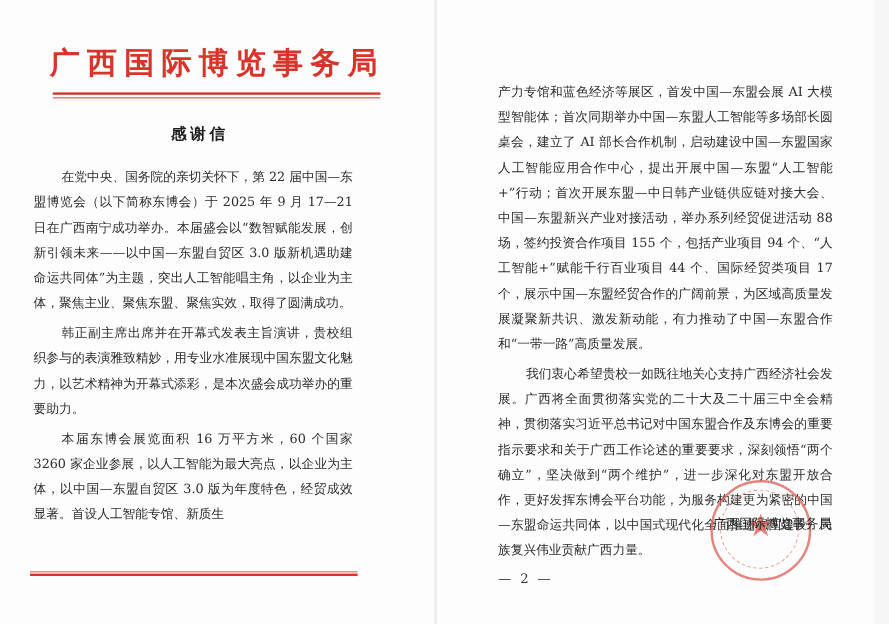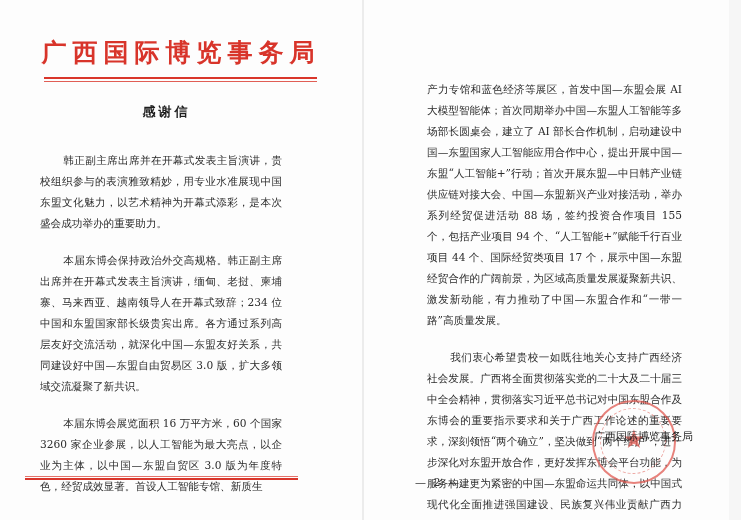--- a/index.html
+++ b/index.html
@@ -37,21 +37,21 @@
 
   .letter-title {
     position: absolute; top: 103px; left: 0; width: 333px;
     text-align: center; font-size: 13px; font-weight: bold; letter-spacing: 3px;
     color: #1e1e1e;
   }
   .body-text {
     position: absolute; font-size: 10.6px; line-height: 21px;
     color: #2b2b2b; text-align: justify;
   }
-  .body-text p { margin: 16px; }
+  .body-text p { margin: 4px; }
   .body-text p.indent { text-indent: 2.2em; }
   .left-text { left: 24px; top: 134px; width: 274px; }
   .right-text { left: 411px; top: 63px; width: 287px; }
 
   .signature {
     position: absolute; left: 583px; top: 427px; width: 110px;
     font-size: 11px; line-height: 20px; text-align: right; color: #222;
     z-index: 2;
   }
   .seal {
@@ -79,22 +79,22 @@
 <div class="gutter"></div>
 <div class="page page-right"></div>
 <div class="edge"></div>
 
 <div class="org-title">广西国际博览事务局</div>
 <div class="redline thick"></div>
 <div class="redline thin"></div>
 <div class="letter-title">感谢信</div>
 
 <div class="body-text left-text">
+  <p class="indent">在党中央、国务院的亲切关怀下，第 22 届中国—东盟博览会（以下简称东博会）于 2025 年 9 月 17—21 日在广西南宁成功举办。本届盛会以“数智赋能发展，创新引领未来——以中国—东盟自贸区 3.0 版新机遇助建命运共同体”为主题，突出人工智能唱主角，以企业为主体，聚焦主业、聚焦东盟、聚焦实效，取得了圆满成功。</p>
   <p class="indent">韩正副主席出席并在开幕式发表主旨演讲，贵校组织参与的表演雅致精妙，用专业水准展现中国东盟文化魅力，以艺术精神为开幕式添彩，是本次盛会成功举办的重要助力。</p>
-  <p class="indent">本届东博会保持政治外交高规格。韩正副主席出席并在开幕式发表主旨演讲，缅甸、老挝、柬埔寨、马来西亚、越南领导人在开幕式致辞；234 位中国和东盟国家部长级贵宾出席。各方通过系列高层友好交流活动，就深化中国—东盟友好关系，共同建设好中国—东盟自由贸易区 3.0 版，扩大多领域交流凝聚了新共识。</p>
   <p class="indent">本届东博会展览面积 16 万平方米，60 个国家 3260 家企业参展，以人工智能为最大亮点，以企业为主体，以中国—东盟自贸区 3.0 版为年度特色，经贸成效显著。首设人工智能专馆、新质生</p>
 </div>
 <div class="redline foot1"></div>
 <div class="redline foot2"></div>
 
 <div class="body-text right-text">
   <p>产力专馆和蓝色经济等展区，首发中国—东盟会展 AI 大模型智能体；首次同期举办中国—东盟人工智能等多场部长圆桌会，建立了 AI 部长合作机制，启动建设中国—东盟国家人工智能应用合作中心，提出开展中国—东盟“人工智能+”行动；首次开展东盟—中日韩产业链供应链对接大会、中国—东盟新兴产业对接活动，举办系列经贸促进活动 88 场，签约投资合作项目 155 个，包括产业项目 94 个、“人工智能+”赋能千行百业项目 44 个、国际经贸类项目 17 个，展示中国—东盟经贸合作的广阔前景，为区域高质量发展凝聚新共识、激发新动能，有力推动了中国—东盟合作和“一带一路”高质量发展。</p>
   <p class="indent">我们衷心希望贵校一如既往地关心支持广西经济社会发展。广西将全面贯彻落实党的二十大及二十届三中全会精神，贯彻落实习近平总书记对中国东盟合作及东博会的重要指示要求和关于广西工作论述的重要要求，深刻领悟“两个确立”，坚决做到“两个维护”，进一步深化对东盟开放合作，更好发挥东博会平台功能，为服务构建更为紧密的中国—东盟命运共同体，以中国式现代化全面推进强国建设、民族复兴伟业贡献广西力量。</p>
 </div>
 

